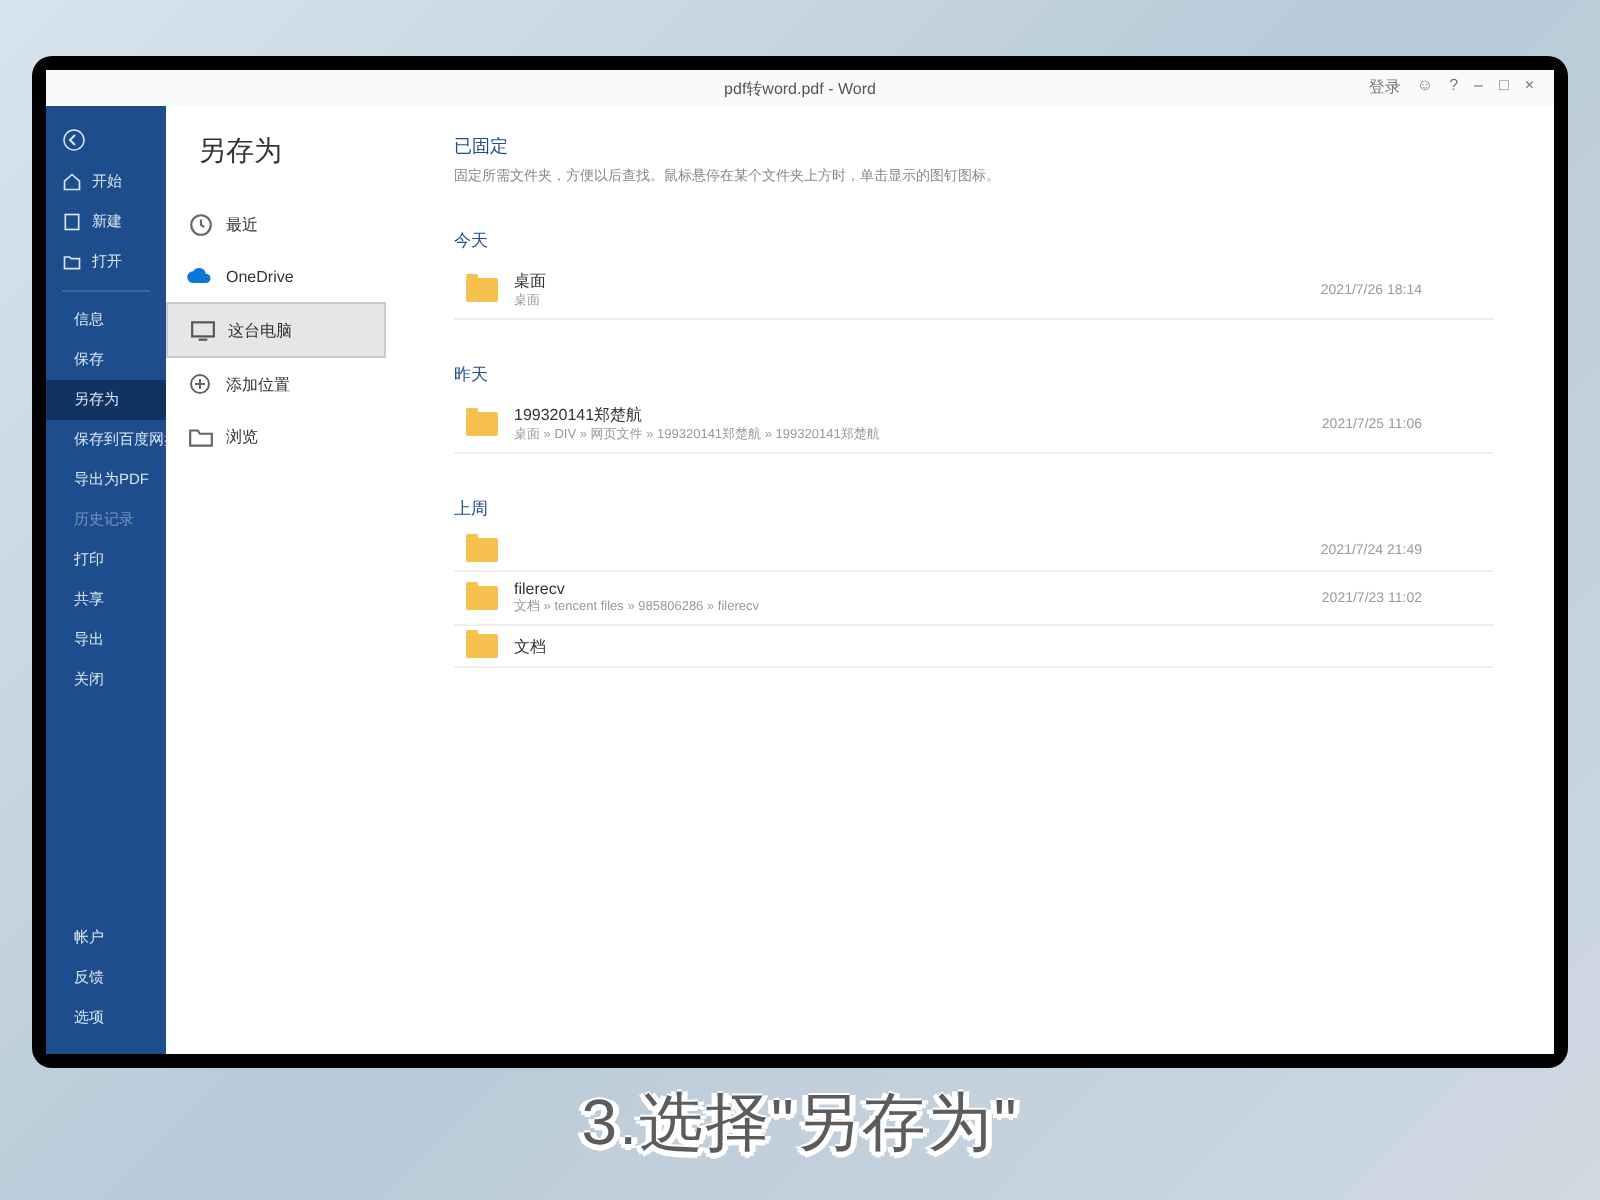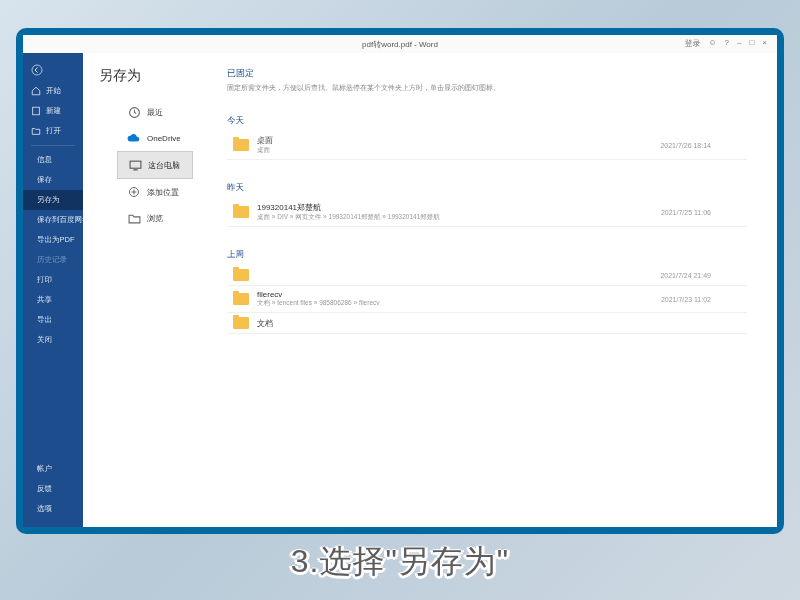--- a/index.html
+++ b/index.html
@@ -1,34 +1,34 @@
 <!DOCTYPE html>
 <html><head>
 <meta charset="utf-8">
 <style>
   * { margin: 0; padding: 0; box-sizing: border-box; font-family: "Microsoft YaHei", "Segoe UI", sans-serif; }
   body { width: 800px; height: 600px; overflow: hidden; background: linear-gradient(135deg, #d8e4ed 0%, #b8cad8 50%, #cfd9e2 100%); position: relative; }
-  .monitor-frame { position: absolute; top: 28px; left: 16px; right: 16px; bottom: 66px; background: #0369a1; border-radius: 10px; padding: 7px; overflow: hidden; }
+  .monitor-frame { position: absolute; top: 28px; left: 16px; right: 16px; bottom: 66px; background: #000000; border-radius: 10px; padding: 7px; overflow: hidden; }
   .screen { width: 100%; height: 100%; background: #fff; display: flex; flex-direction: column; position: relative; }
   .titlebar { height: 18px; background: #fafafa; display: flex; align-items: center; justify-content: center; position: relative; font-size: 8px; color: #555; }
   .window-controls { position: absolute; right: 0; top: 0; display: flex; gap: 8px; padding: 3px 10px; font-size: 8px; color: #777; }
   .window-controls span { cursor: pointer; }
   .app-body { flex: 1; display: flex; overflow: hidden; }
   .sidebar { width: 60px; background: #1d4d8c; color: #dce6f1; display: flex; flex-direction: column; font-size: 7.5px; text-align: right; }
   .sb-top { padding: 6px 0 3px; }
   .sb-item { padding: 5px 8px; display: flex; align-items: center; gap: 5px; cursor: pointer; white-space: nowrap; }
   .sb-item.with-icon svg { flex-shrink: 0; }
   .sb-item.selected { background: #113362; }
   .sb-item.sub { padding-left: 14px; }
   .sb-spacer { flex: 1; }
   .sb-bottom { padding-bottom: 8px; }
   .main { flex: 1; background: #fff; display: flex; overflow: hidden; }
   .page-title { font-size: 14px; font-weight: 500; color: #333; padding: 14px 0 14px 16px; }
   .locations-col { width: 110px; padding-top: 0; }
-  .loc-item { display: flex; align-items: center; gap: 6px; padding: 6px 10px; font-size: 8px; color: #333; cursor: pointer; margin-left: 34px; }
+  .loc-item { display: flex; align-items: center; gap: 6px; padding: 6px 10px; font-size: 8px; color: #333; cursor: pointer; }
   .loc-item.active { background: #e6e6e6; border: 1px solid #ccc; }
   .loc-icon { width: 14px; height: 14px; display: flex; align-items: center; justify-content: center; }
   .content-col { flex: 1; padding: 14px 30px 10px 14px; overflow: auto; }
   .section-head { font-size: 9px; color: #1d4d8c; font-weight: 500; margin-bottom: 3px; }
   .section-sub { font-size: 7px; color: #888; margin-bottom: 8px; }
   .group-label { font-size: 8.5px; color: #1d4d8c; font-weight: 500; margin: 22px 0 4px; }
   .folder-row { display: flex; align-items: center; padding: 4px 6px; cursor: pointer; border-bottom: 1px solid #f0f0f0; }
   .folder-icon { width: 16px; height: 12px; background: #f5c04e; border-radius: 1px; margin-right: 8px; flex-shrink: 0; position: relative; }
   .folder-icon:before { content: ""; position: absolute; top: -2px; left: 0; width: 6px; height: 2px; background: #f5c04e; border-radius: 1px 1px 0 0; }
   .folder-info { flex: 1; }

